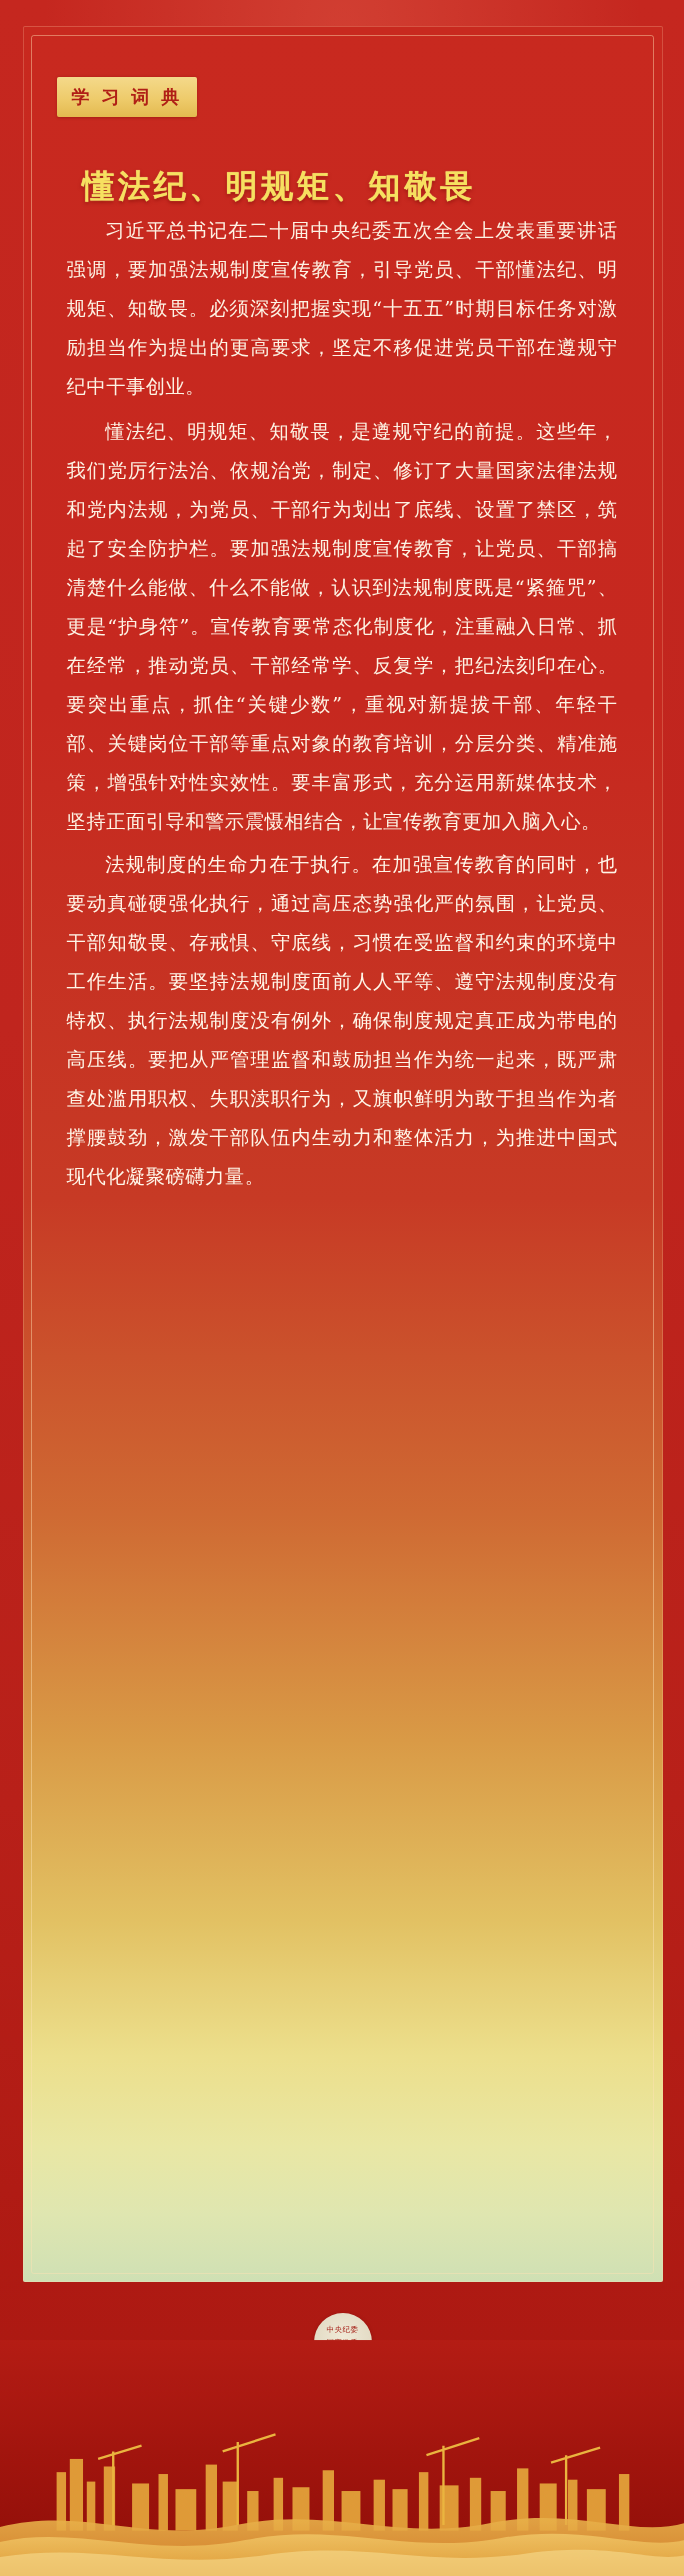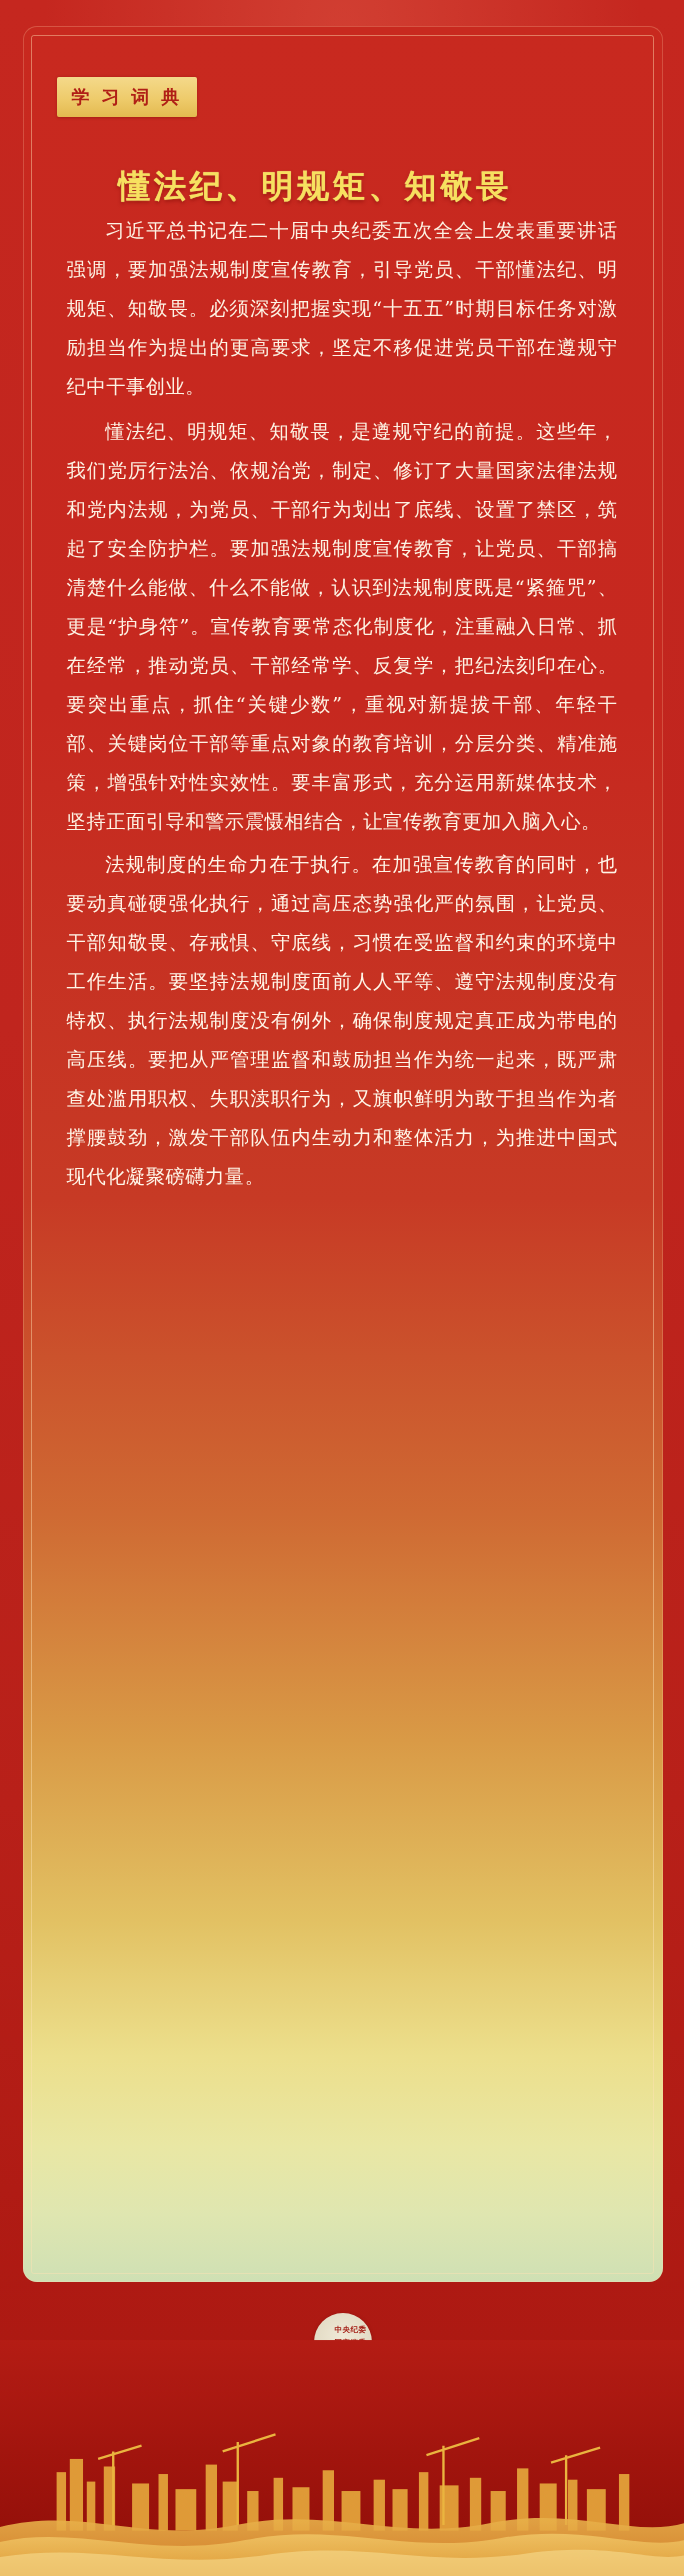--- a/index.html
+++ b/index.html
@@ -38,21 +38,21 @@
     pointer-events: none;
   }
 
   
   .card {
     position: absolute;
     left: 22.6px;
     top: 26.4px;
     width: 640px;
     height: 2256px;
-    border-radius: 14px;
+    border-radius: 2px;
     background:
       linear-gradient(180deg,
         #c8291f 0%,
         #c6281f 30%,
         #c73a25 52%,
         #cf6a33 66%,
         #d99a46 76%,
         #e2c163 84%,
         #ecdf8c 90%,
         #e9e7a4 94%,
@@ -93,21 +93,20 @@
     left: 0;
     top: 117px;
     width: 513px;
     text-align: center;
     font-family: "DejaVu Serif", "Liberation Serif", serif;
     font-weight: bold;
     font-size: 32px;
     letter-spacing: 3.8px;
     color: #f7e05f;
     text-shadow: 0 1.9px 3.8px rgba(120,10,0,0.55), 0 0 0.9px #fff0a0;
-    padding-left: 36px;
   }
 
   
   .body-text {
     position: absolute;
     left: 44px;
     top: 185px;
     width: 551px;
     color: #fdf3e4;
     font-family: "DejaVu Serif", "Liberation Serif", serif;
@@ -138,25 +137,25 @@
     display: inline-block;
     width: 58px;
     height: 58px;
     border-radius: 50%;
     background: radial-gradient(circle at 50% 42%, #f0ead8 0%, #e4dcc6 60%, #d5ccb4 100%);
     box-shadow: 0 0.9px 3.8px rgba(80,0,0,0.35);
     position: relative;
   }
   .seal .seal-l1, .seal .seal-l2, .seal .seal-l3 {
     position: absolute;
-    left: 8px; width: 58px;
+    left: 0; width: 58px;
     text-align: center;
     color: #a31c13;
     font-family: "DejaVu Serif", "Liberation Serif", serif;
-    font-weight: bold;
+    font-weight: normal;
   }
   .seal .seal-l1 { top: 12.3px; font-size: 7.5px; letter-spacing: 0.5px; }
   .seal .seal-l2 { top: 24.5px; font-size: 7.5px; letter-spacing: 0.5px; }
   .seal .seal-l3 { top: 38px; font-size: 5.7px; letter-spacing: 0.5px; color:#b5554a; }
 
   
   .bottom-band {
     position: absolute;
     left: 0;
     bottom: 0;

